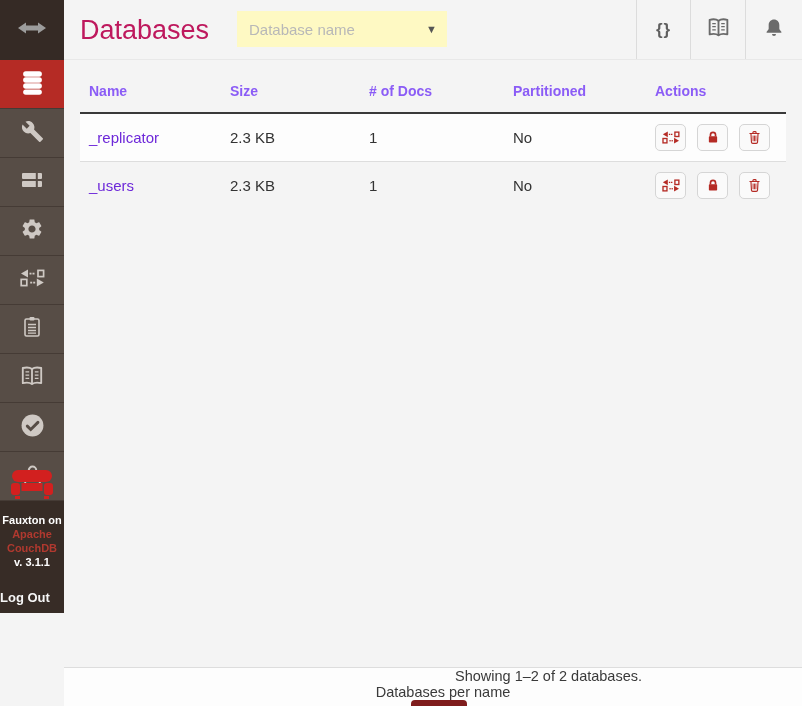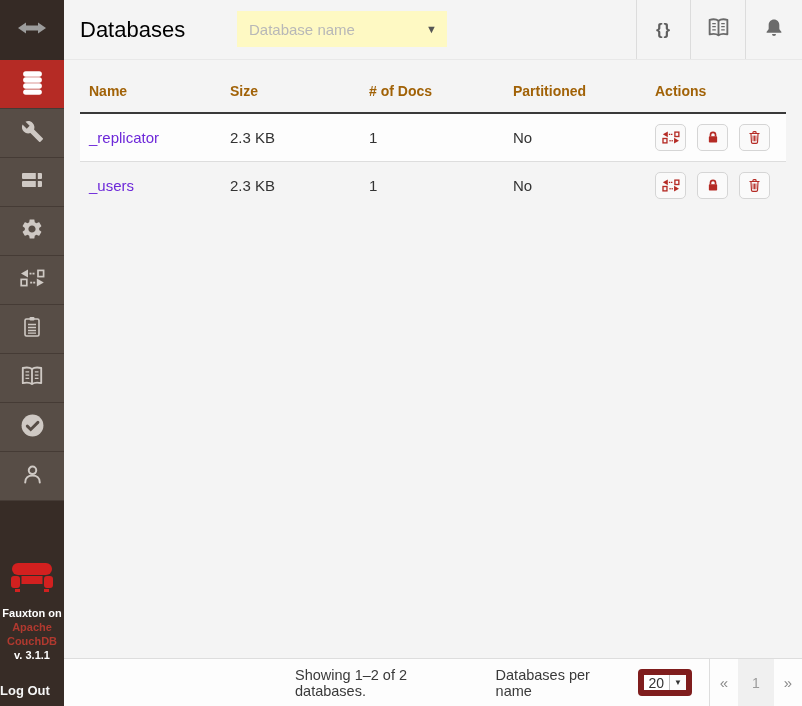--- a/index.html
+++ b/index.html
@@ -1,67 +1,67 @@
 <!DOCTYPE html>
 <html><head>
 <meta charset="utf-8">
 <style>
   * { margin:0; padding:0; box-sizing:border-box; }
   html,body { width:802px; height:706px; overflow:hidden; background:#F4F4F4;
               font-family:"Liberation Sans", sans-serif; color:#333; }
 
   
-  .sidebar { position:fixed; left:0; top:0; width:64px; height:706px; background:#372C26; z-index:5; }
+  .sidebar { position:fixed; left:0; top:0; width:64px; height:613px; background:#372C26; z-index:5; }
   .sidebar-logo { height:60px; background:#352A25; display:flex; align-items:center; justify-content:center; cursor:pointer; }
   .nav-item { height:49px; background:#574D46; border-bottom:1px solid #453B35;
               display:flex; align-items:center; justify-content:center; cursor:pointer; }
   .nav-item.active { background:#B52B25; }
   .sidebar-brand { position:absolute; left:0; right:0; bottom:44px; text-align:center; }
   .sidebar-brand svg { margin-bottom:9px; }
   .brand-line { font-size:11px; font-weight:700; color:#FFFFFF; line-height:14px; }
   .brand-line.red { color:#B0392F; }
   .logout { position:absolute; left:0; right:0; bottom:8px; text-align:left;
             color:#F6F6F6; font-size:13px; font-weight:600; cursor:pointer; }
 
   
   .header { position:fixed; left:64px; top:0; width:738px; height:60px; background:#F4F4F4;
             border-bottom:1px solid #E8E8E8; z-index:4; }
   .page-title { position:absolute; left:16px; top:50%; transform:translateY(-50%);
-                font-size:22px; color:#000000; }
+                font-size:27px; color:#be185d; }
   .db-search { position:absolute; left:173px; top:11px; width:210px; height:36px; background:#fef9c3; }
   .db-search input { width:100%; height:100%; border:none; outline:none; background:transparent;
                      padding:0 30px 0 12px; font-size:15px; font-family:"Liberation Sans", sans-serif; color:#333; }
   .db-search input::placeholder { color:#B8B8B8; }
   .db-search .caret { position:absolute; right:10px; top:50%; transform:translateY(-50%);
                       font-size:11px; color:#555; cursor:pointer; }
   .header-buttons { position:absolute; right:0; top:0; height:100%; display:flex; }
   .hbtn { height:100%; border-left:1px solid #DCDCDC; display:flex; align-items:center;
           justify-content:center; cursor:pointer; color:#666; }
   .hbtn.create { width:164px; gap:9px; font-size:14px; color:#666; }
   .hbtn.json  { width:54px; font-size:17px; font-weight:700; letter-spacing:1px; color:#5f5f5f; }
   .hbtn.book  { width:55px; }
   .hbtn.bell  { width:57px; }
 
   
   .content { position:fixed; left:64px; top:61px; width:738px; height:601px; background:#F4F4F4; }
   table { margin:0 16px; width:706px; border-collapse:collapse; table-layout:fixed; }
   col.c-name{width:141px} col.c-size{width:139px} col.c-docs{width:144px} col.c-part{width:142px}
-  th { text-align:left; font-size:14px; font-weight:700; color:#a16207;
+  th { text-align:left; font-size:14px; font-weight:700; color:#8b5cf6;
        padding:22px 0 13px 9px; border-bottom:2px solid #3A3A3A; }
   td { font-size:15px; color:#333; height:48px; padding:0 0 0 9px; vertical-align:middle; }
   tr.row-odd  { background:#FDFDFD; border-bottom:1px solid #DDDDDD; }
   tr.row-even { background:transparent; }
   a.db-link { color:#6d28d9; text-decoration:none; cursor:pointer; }
   .action-btn { display:inline-flex; align-items:center; justify-content:center;
                 width:31px; height:27px; border:1px solid #D5D5D5; border-radius:5px;
                 background:#FAFAFA; margin-right:7px; cursor:pointer; color:#B52B25; }
 
   
-  .footer { position:fixed; left:64px; bottom:0; width:738px; height:48px; background:#FDFDFD;
-            border-top:1px solid #DDDDDD; display:flex; align-items:center; z-index:4; }
+  .footer { position:fixed; left:64px; bottom:0; width:738px; height:39px; background:#FDFDFD;
+            border-top:1px solid #DDDDDD; display:flex; align-items:center; z-index:4;flex-direction:column; }
   .showing { margin-left:231px; font-size:14.5px; color:#3A3A3A; }
   .per-page-label { margin-left:20px; font-size:14.5px; color:#3A3A3A; }
   .per-page-select { margin-left:12px; width:56px; height:27px; border:6px solid #7f1d1d;
                      border-radius:4px; background:#FFFFFF; display:flex; align-items:center;
                      overflow:hidden; cursor:pointer; }
   .per-page-select .val { flex:1; text-align:center; font-size:14px; color:#333; }
   .per-page-select .sel-caret { width:17px; height:100%; border-left:1px solid #C0C0C0;
                      display:flex; align-items:center; justify-content:center; font-size:8px; color:#333; background:#FCFCFC; }
   .pagination { margin-left:17px; height:100%; border-left:1px solid #DDDDDD; display:flex; align-items:stretch; }
   .page-prev, .page-next { width:28px; display:flex; align-items:center; justify-content:center;

